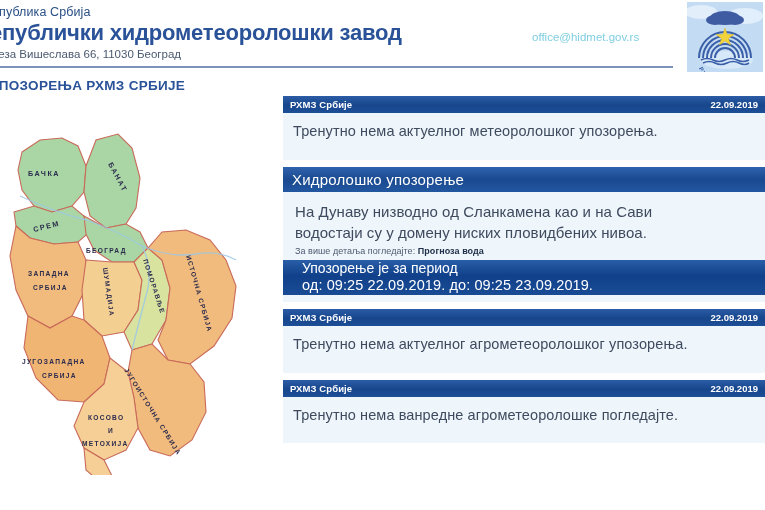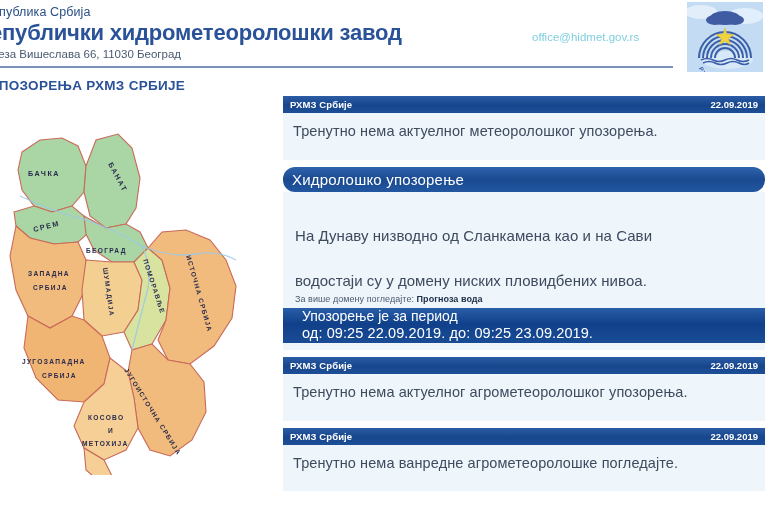--- a/index.html
+++ b/index.html
@@ -156,38 +156,36 @@
     letter-spacing: 0.1px;
   }
 
   
   .hydro-bar {
     height: 25px;
     background: linear-gradient(to bottom, #2f63ad 0%, #1a4a90 50%, #2257a0 100%);
     display: flex;
     align-items: center;
     padding: 0 9px;
-    border-radius: 12px;
   }
   .hydro-bar .bar-title {
     font-size: 15px;
     color: #ffffff;
     letter-spacing: 0.2px;
   }
 
   .hydro-body {
     background: #eef5fb;
     padding: 9px 0 4px 12px;
   }
   .hydro-body .hline {
     font-size: 15px;
     color: #3e4a5e;
     line-height: 1.42;
     letter-spacing: 0.05px;
-    margin-top: 24px;
   }
   .hydro-more {
     margin-top: 3px;
     font-size: 9px;
     color: #4c5a70;
     letter-spacing: 0.05px;
   }
   .hydro-more .lnk {
     font-weight: bold;
     color: #20304a;
@@ -341,21 +339,21 @@
     </div>
 
     <div class="panel">
       <div class="hydro-bar">
         <span class="bar-title">Хидролошко упозорење</span>
       </div>
       <div class="hydro-body">
         <div class="hline">На Дунаву низводно од Сланкамена као и на Сави</div>
         <div class="hline">водостаји су у домену ниских пловидбених нивоа.</div>
         <div class="hydro-more">
-          <span>За више домену погледајте:</span>
+          <span>За више детаља погледајте:</span>
           <span class="lnk">Прогноза вода</span>
         </div>
       </div>
       <div class="period-block">
         <div class="ptitle">Упозорење је за период</div>
         <div class="pdates">од:  09:25 22.09.2019.  до: 09:25 23.09.2019.</div>
       </div>
       <div class="panel-foot"></div>
     </div>
 

